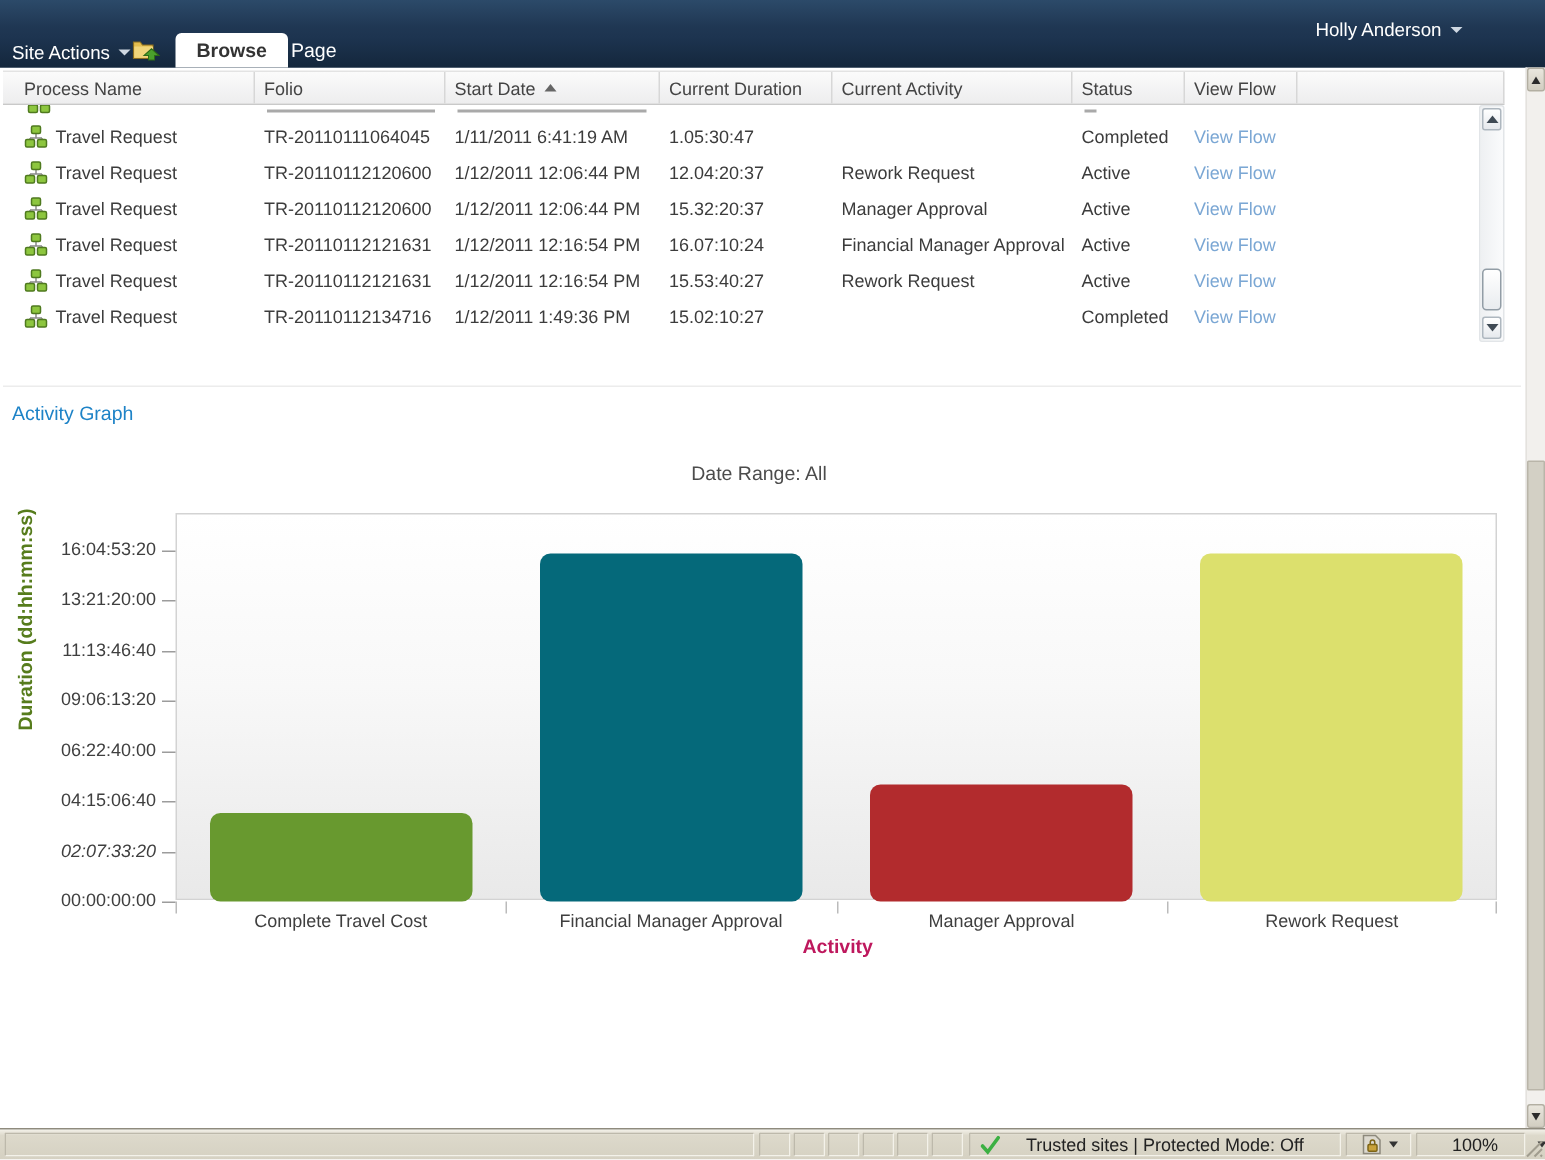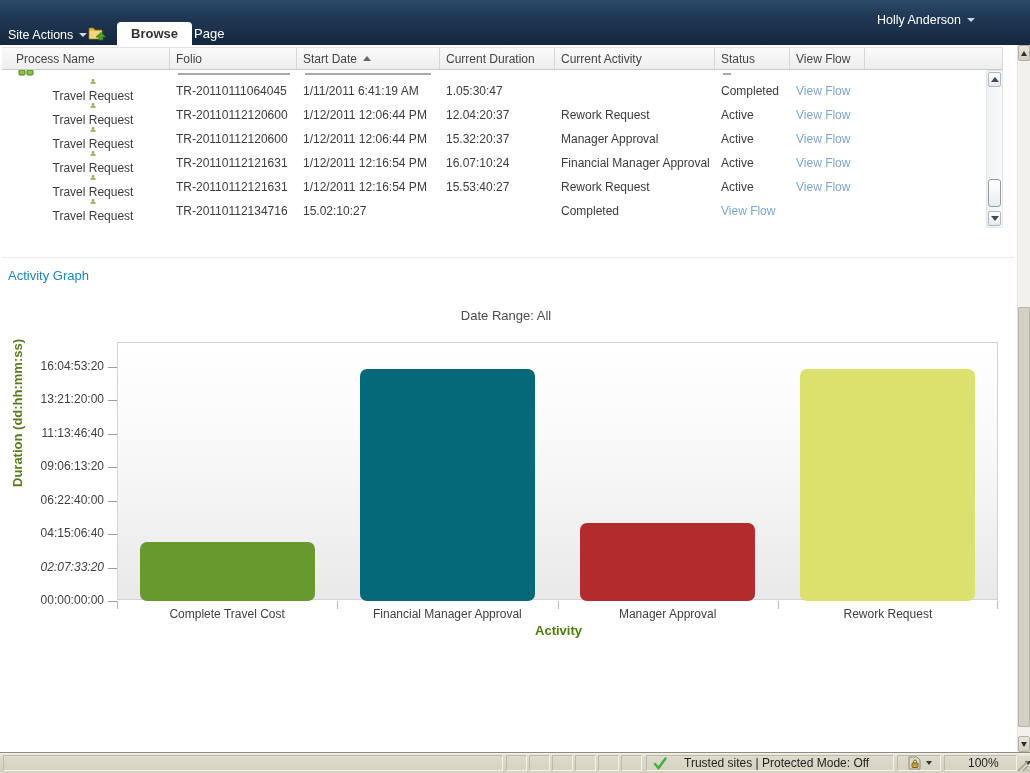--- a/index.html
+++ b/index.html
@@ -30,21 +30,21 @@
     border-top:1px solid #e3e3e3; border-bottom:1px solid #c9c9c9; }
   .hcell { display:flex; align-items:center; padding-left:6px; font-size:12px; color:#444;
     border-right:1px solid #d7d7d7; }
   .hcell:first-child { padding-left:14px; }
   .sort-arrow { width:0; height:0; border-left:4px solid transparent; border-right:4px solid transparent;
     border-bottom:5px solid #666; margin-left:6px; }
   #clipped-row { height:9px; overflow:hidden; position:relative; }
   #clipped-row .inner { position:absolute; top:-13px; left:0; width:100%; height:22px; }
   .trow { height:24px; }
   .tcell { display:flex; align-items:center; padding-left:6px; font-size:12px; color:#3c3c3c; white-space:nowrap; overflow:hidden; }
-  .tcell.proc { padding-left:14px; gap:5px;flex-direction:column; }
+  .tcell.proc { padding-left:14px; gap:5px; }
   .viewflow { color:#7ba7d4; cursor:pointer; }
   .txt-stub { position:absolute; height:2px; background:#a9a9a9; top:16px; }
 
   
   #tbl-scroll { position:absolute; left:986px; top:70px; width:17px; height:158px;
     background:linear-gradient(90deg,#eef0f2,#fafbfc); border:1px solid #e2e5e8; border-radius:2px; }
   .sb-btn { position:absolute; left:1px; width:13px; height:15px; background:linear-gradient(180deg,#ffffff,#e6e9ed);
     border:1px solid #aeb7bf; border-radius:2px; display:flex; align-items:center; justify-content:center; cursor:pointer; }
   .tri-up { width:0; height:0; border-left:4px solid transparent; border-right:4px solid transparent; border-bottom:5px solid #3f4a54; }
   .tri-down { width:0; height:0; border-left:4px solid transparent; border-right:4px solid transparent; border-top:5px solid #3f4a54; }
@@ -64,21 +64,21 @@
   #plot { position:absolute; left:117px; top:343px; width:819px; height:258px; }
   .ytick-label { position:absolute; width:92px; left:12px; text-align:right; font-size:12px; color:#3f3f3f; }
   .ytick-mark { position:absolute; left:108px; width:9px; height:1px; background:#9c9c9c; }
   .bar { position:absolute; border-radius:7px; }
   .xtick-mark { position:absolute; width:1px; height:8px; background:#bbb; top:258px; }
   .cat-label { position:absolute; top:264px; transform:translateX(-50%); font-size:12px; color:#3f3f3f; white-space:nowrap; }
   #y-axis-title { position:absolute; left:17px; top:487px; width:0; height:0; }
   #y-axis-title span { display:block; transform:translate(-50%,-50%) rotate(-90deg); transform-origin:center;
     white-space:nowrap; font-size:13px; font-weight:bold; color:#567c1c; }
   #x-axis-title { position:absolute; left:117px; top:623px; width:883px; text-align:center;
-    font-size:13px; font-weight:bold; color:#4d7c0f; }
+    font-size:13px; font-weight:bold; color:#be185d; }
 
   
   #page-scroll { position:absolute; right:0; top:45px; width:13px; height:707px; background:#f2f0ed; border-left:1px solid #e4e2de; }
   .ps-btn { position:absolute; left:0; width:12px; height:16px; background:linear-gradient(180deg,#e9e6dd,#d2cec1);
     border:1px solid #b3afa2; border-radius:2px; display:flex; align-items:center; justify-content:center; cursor:pointer; }
   .ps-tri-up { width:0; height:0; border-left:3.5px solid transparent; border-right:3.5px solid transparent; border-bottom:5px solid #2b2b2b; }
   .ps-tri-down { width:0; height:0; border-left:3.5px solid transparent; border-right:3.5px solid transparent; border-top:5px solid #2b2b2b; }
   #page-thumb { position:absolute; left:0; top:262px; width:12px; height:420px;
     background:#d3d0c5; border:1px solid #b9b5a9; border-radius:1px; cursor:pointer; }
 
@@ -262,20 +262,21 @@
     <div class="tcell proc">
       <svg width="16" height="16" viewBox="0 0 16 16">
         <path d="M8 6 L8 9 M4 9 L12 9 M4 9 L4 11 M12 9 L12 11" stroke="#8a8a8a" stroke-width="1" fill="none"></path>
         <rect x="5" y="1" width="6" height="5" rx="1" fill="#8dc63f" stroke="#4f7a1f"></rect>
         <rect x="1" y="10" width="6" height="5" rx="1" fill="#8dc63f" stroke="#4f7a1f"></rect>
         <rect x="9" y="10" width="6" height="5" rx="1" fill="#8dc63f" stroke="#4f7a1f"></rect>
       </svg>
       <span>Travel Request</span>
     </div>
     <div class="tcell">TR-20110112134716</div>
+    <div class="tcell">1/12/2011 1:49:36 PM</div>
     <div class="tcell">15.02:10:27</div>
     <div class="tcell"></div>
     <div class="tcell">Completed</div>
     <div class="tcell">
             <span class="viewflow">View Flow</span>
           </div>
     <div class="tcell"></div>
   </div>
 </div>
   </div>

